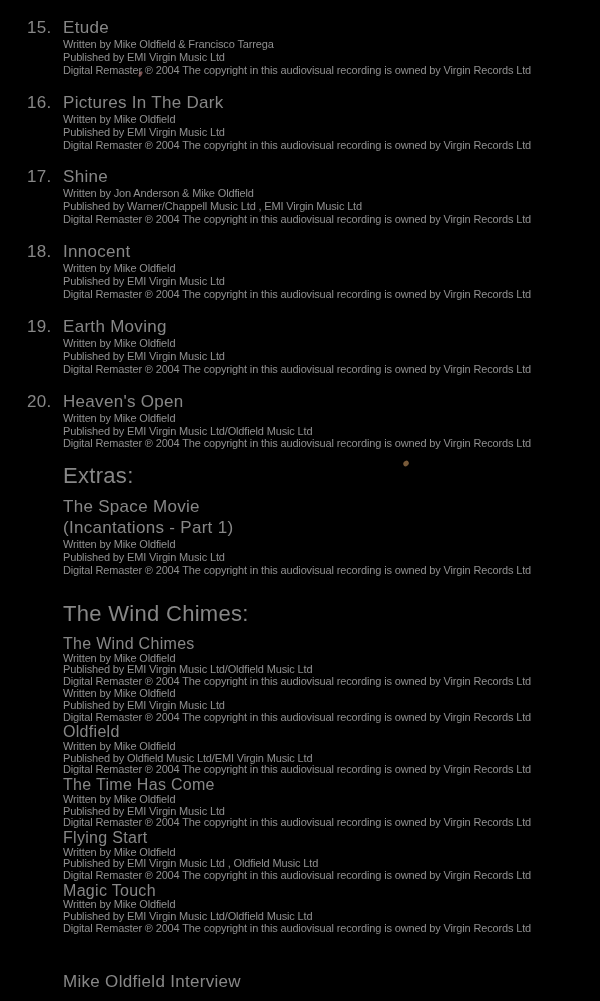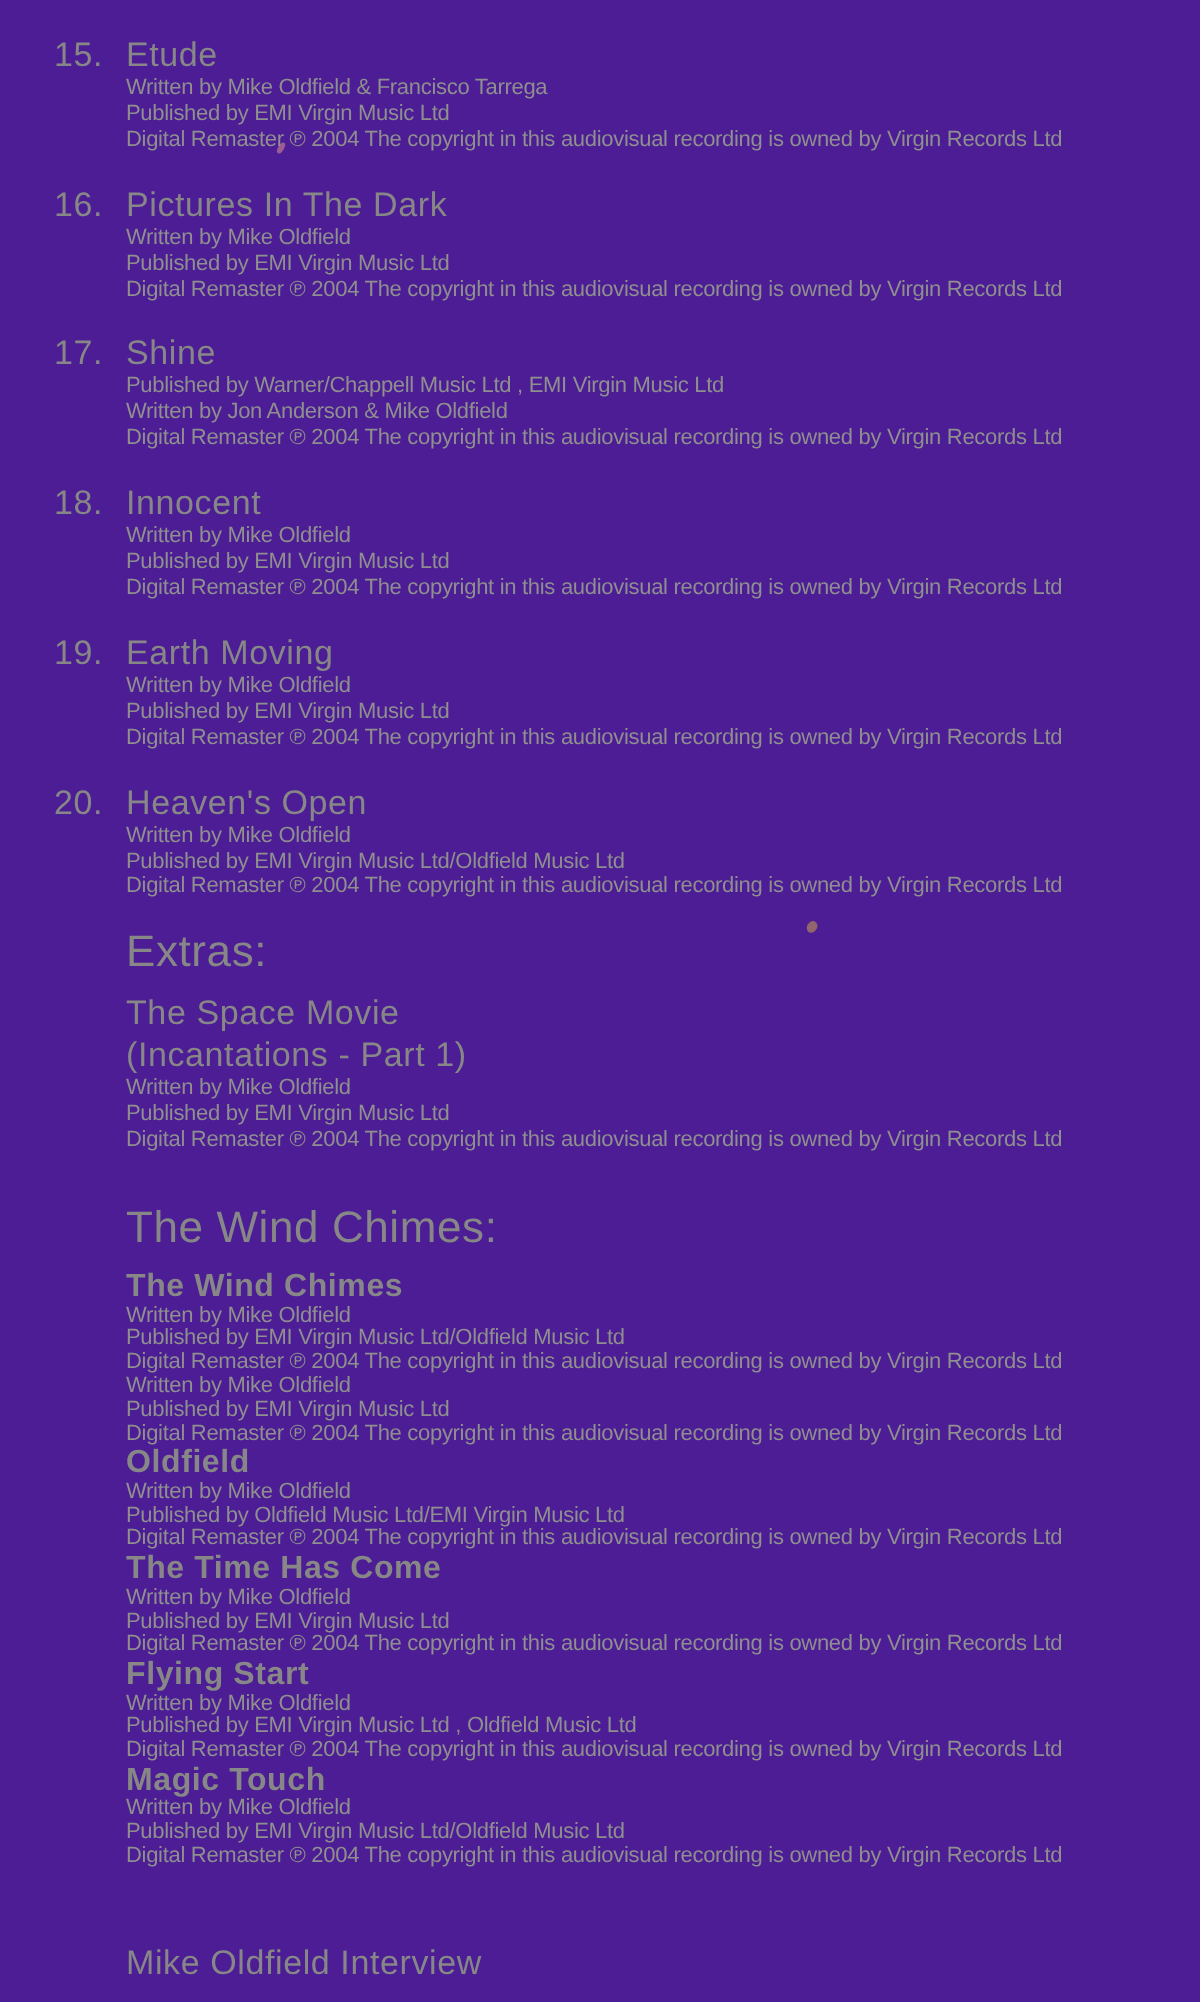--- a/index.html
+++ b/index.html
@@ -5,21 +5,21 @@
   * { margin:0; padding:0; box-sizing:border-box; }
   html,body { width:600px; height:1001px; }
   body {
     background:#fdfdfc;
     font-family:"Liberation Sans", sans-serif;
     overflow:hidden;
   }
   .page {
     position:relative;
     width:600px; height:1001px;
-    background:#4c1d95;
+    background:#000000;
     overflow:hidden;
   }
   .content {
     padding:17px 0 0 63px;
   }
   
   .track {
     position:relative;
     margin-bottom:15px;
   }
@@ -53,21 +53,20 @@
   }
   .extras-header { margin-top:5px; }
   .extras-track { margin-top:10px; margin-bottom:0; }
   .windchimes-header { margin-top:26px; }
   
   .tight-list { margin-top:11px; }
   .track-tight { position:relative; margin-bottom:0; }
   .track-tight .track-title {
     font-size:16px;
     line-height:17.5px;
-    font-weight:bold;
   }
   .track-tight .detail {
     line-height:11.8px;
   }
   .footer-line {
     margin-top:36px;
     font-size:17px;
     line-height:21px;
     color:#878787;
     letter-spacing:0.3px;
@@ -110,22 +109,22 @@
       <span class="track-number">16.</span>
       <div class="track-title">Pictures In The Dark</div>
       <div class="detail">Written by Mike Oldfield</div>
       <div class="detail">Published by EMI Virgin Music Ltd</div>
       <div class="detail">Digital Remaster ℗ 2004 The copyright in this audiovisual recording is owned by Virgin Records Ltd</div>
     </div>
 
     <div class="track">
       <span class="track-number">17.</span>
       <div class="track-title">Shine</div>
+      <div class="detail">Written by Jon Anderson &amp; Mike Oldfield</div>
       <div class="detail">Published by Warner/Chappell Music Ltd , EMI Virgin Music Ltd</div>
-      <div class="detail">Written by Jon Anderson &amp; Mike Oldfield</div>
       <div class="detail">Digital Remaster ℗ 2004 The copyright in this audiovisual recording is owned by Virgin Records Ltd</div>
     </div>
 
     <div class="track">
       <span class="track-number">18.</span>
       <div class="track-title">Innocent</div>
       <div class="detail">Written by Mike Oldfield</div>
       <div class="detail">Published by EMI Virgin Music Ltd</div>
       <div class="detail">Digital Remaster ℗ 2004 The copyright in this audiovisual recording is owned by Virgin Records Ltd</div>
     </div>

